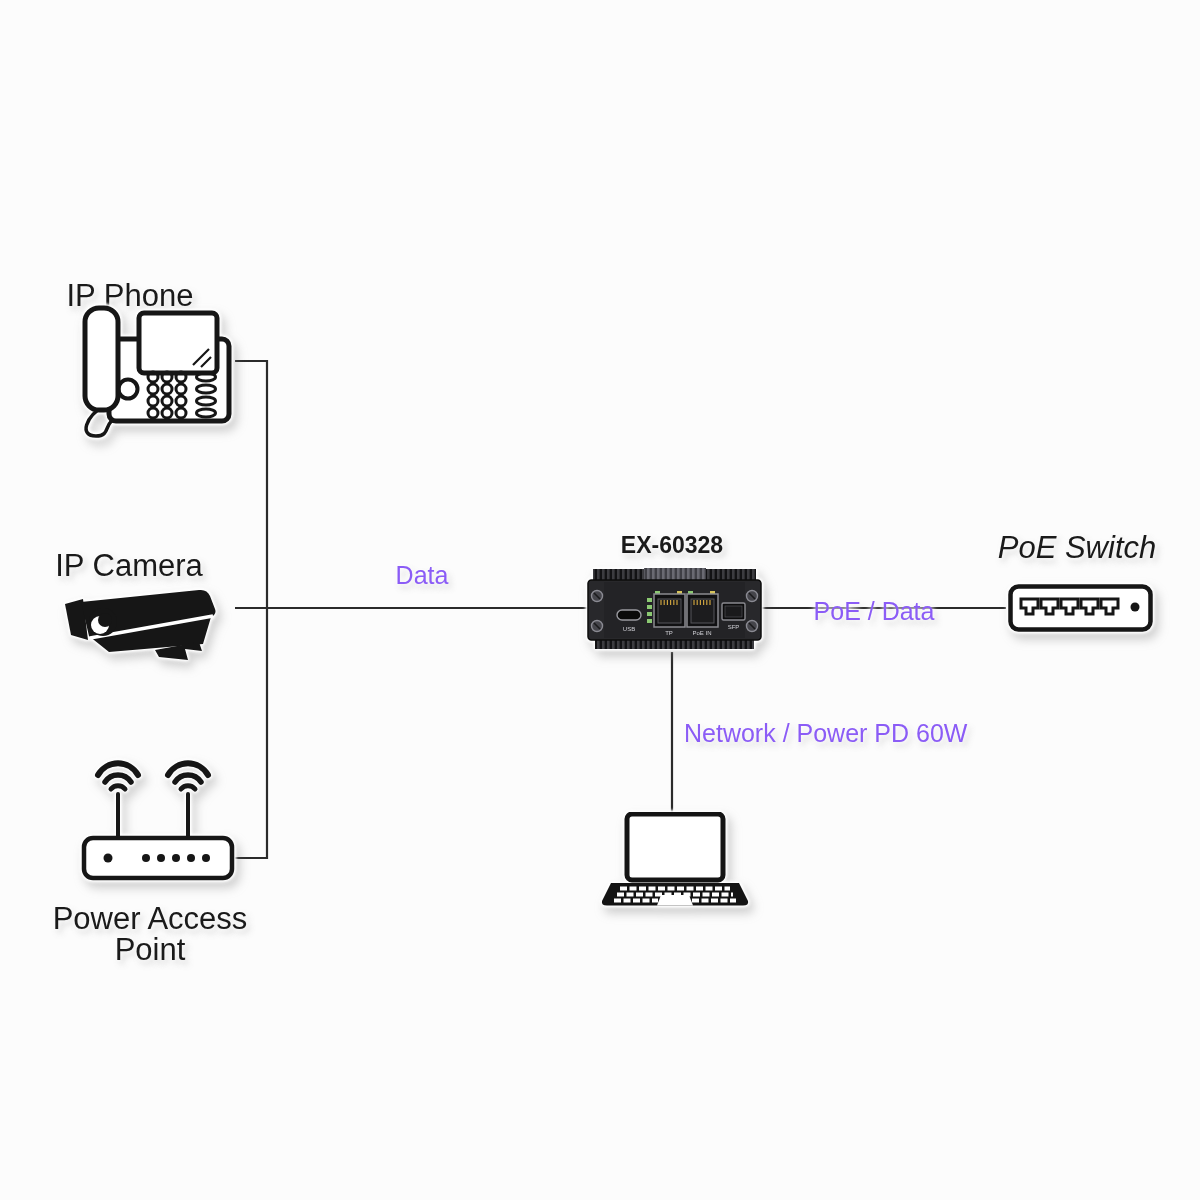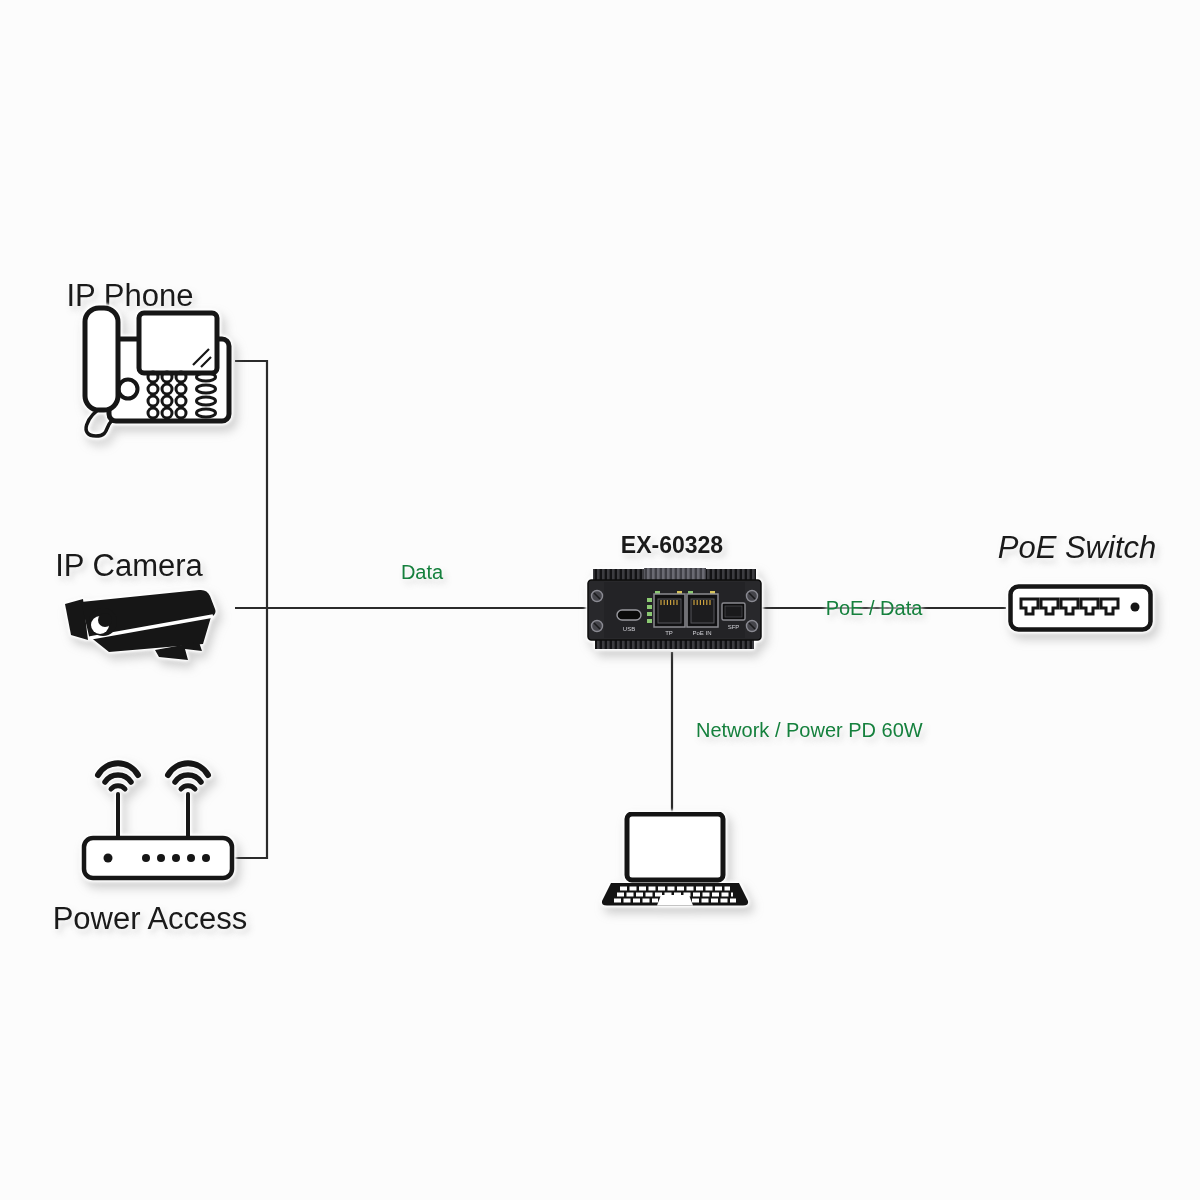--- a/index.html
+++ b/index.html
@@ -10,21 +10,21 @@
     color:#1a1a1a;
   }
   .abs{position:absolute;}
   .node-label{
     position:absolute;text-align:center;font-size:31px;line-height:31px;
     color:#1a1a1a;
     text-shadow:0 0 5px #fff,0 0 7px #fff,3px 4px 6px rgba(120,120,120,0.35);
     white-space:nowrap;
   }
   .conn-label{
-    position:absolute;font-size:20px;color:#15803d;white-space:nowrap;
+    position:absolute;font-size:25px;color:#8b5cf6;white-space:nowrap;
     text-shadow:0 0 5px #fff,0 0 7px #fff,3px 4px 6px rgba(120,120,120,0.3);
   }
   .device-title{font-weight:bold;font-size:23px;}
   .sticker{
     filter:drop-shadow(0 0 1.5px #fff) drop-shadow(0 0 1.5px #fff)
            drop-shadow(0 0 1px #fff) drop-shadow(4px 6px 5px rgba(110,110,110,0.30));
   }
   svg{display:block;}
   .lines{position:absolute;left:0;top:0;}
 </style>
@@ -43,31 +43,32 @@
 
     <path d="M672,652 V812" fill="none" stroke="#2b2b2b" stroke-width="2.2"></path>
   </svg>
 
   <div class="node-label" style="left:40px;top:280px;width:180px;">IP Phone</div>
 
   <div class="node-label" style="left:29px;top:550px;width:200px;">IP Camera</div>
 
   <div class="node-label" style="left:50px;top:903px;width:200px;">
     <div>Power Access</div>
+    <div>Point</div>
   </div>
 
   <div class="node-label device-title" style="left:572px;top:530px;width:200px;">EX-60328</div>
 
   <div class="node-label" style="left:977px;top:532px;width:200px;font-style:italic;">PoE Switch</div>
 
   <div class="conn-label" style="left:342px;top:561px;width:160px;text-align:center;">Data</div>
 
   <div class="conn-label" style="left:774px;top:561px;width:200px;text-align:center;margin-top:36px;">PoE / Data</div>
 
-  <div class="conn-label" style="left:684px;top:719px;margin-left:12px;">Network / Power PD 60W</div>
+  <div class="conn-label" style="left:684px;top:719px;">Network / Power PD 60W</div>
 
   <div class="abs sticker" style="left:75px;top:303px;">
     <svg width="165" height="135" viewBox="0 0 165 135">
       <path d="M30,102 C10,114 4,133 21,133 C38,133 26,117 46,115" fill="none" stroke="#161616" stroke-width="3.5" stroke-linecap="round"></path>
       <rect x="34" y="36" width="120" height="82" rx="7" fill="#ffffff" stroke="#161616" stroke-width="5"></rect>
       <rect x="64" y="10" width="78" height="60" rx="5" fill="#ffffff" stroke="#161616" stroke-width="5"></rect>
       <path d="M118,62 L134,46 M126,64 L136,54" stroke="#161616" stroke-width="2.2" fill="none"></path>
       <rect x="10" y="5" width="33" height="102" rx="14" fill="#ffffff" stroke="#161616" stroke-width="5"></rect>
       <circle cx="53" cy="86" r="9.5" fill="none" stroke="#161616" stroke-width="4"></circle>
       <g fill="none" stroke="#161616" stroke-width="3">

